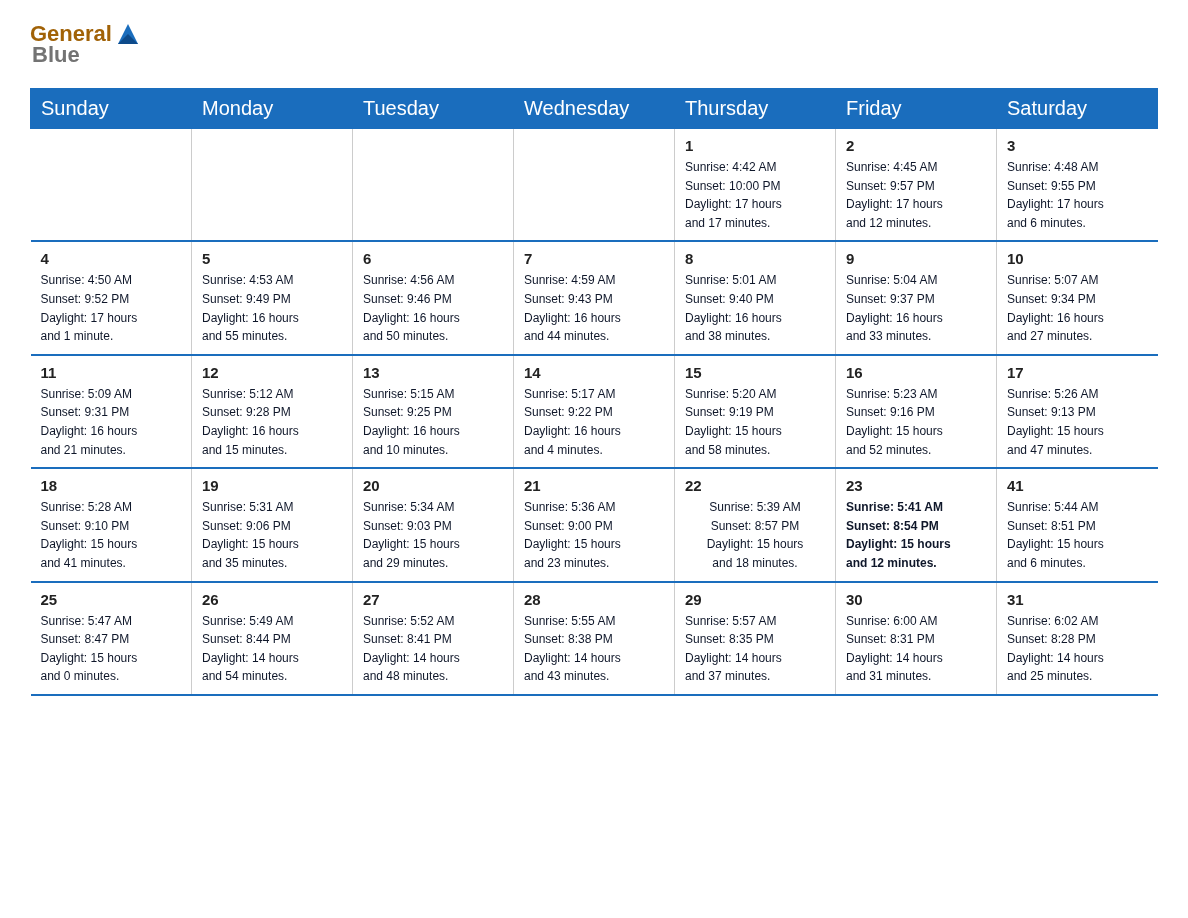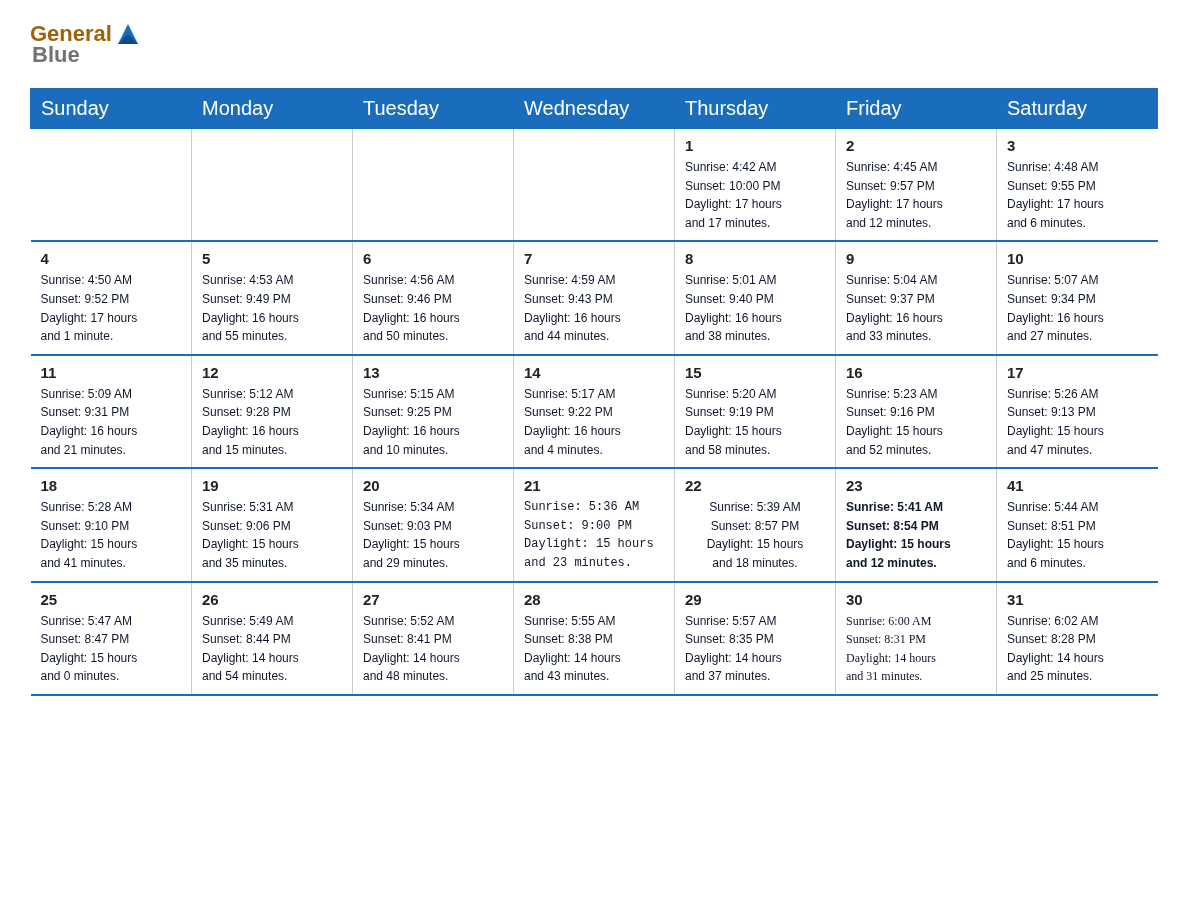--- a/index.html
+++ b/index.html
@@ -276,21 +276,21 @@
         </td>
         <td>
           <span class="day-num">20</span>
           <div class="day-info" style="white-space: pre-line;">Sunrise: 5:34 AM
 Sunset: 9:03 PM
 Daylight: 15 hours
 and 29 minutes.</div>
         </td>
         <td>
           <span class="day-num">21</span>
-          <div class="day-info" style="white-space: pre-line; font-family: Liberation Mono, monospace;">Sunrise: 5:36 AM
+          <div class="day-info" style="white-space: pre-line;">Sunrise: 5:36 AM
 Sunset: 9:00 PM
 Daylight: 15 hours
 and 23 minutes.</div>
         </td>
         <td>
           <span class="day-num">22</span>
           <div class="day-info" style="white-space: pre-line; text-align: center;">Sunrise: 5:39 AM
 Sunset: 8:57 PM
 Daylight: 15 hours
 and 18 minutes.</div>
@@ -341,21 +341,21 @@
         </td>
         <td>
           <span class="day-num">29</span>
           <div class="day-info" style="white-space: pre-line;">Sunrise: 5:57 AM
 Sunset: 8:35 PM
 Daylight: 14 hours
 and 37 minutes.</div>
         </td>
         <td>
           <span class="day-num">30</span>
-          <div class="day-info" style="white-space: pre-line; font-family: Liberation Serif, serif;">Sunrise: 6:00 AM
+          <div class="day-info" style="white-space: pre-line;">Sunrise: 6:00 AM
 Sunset: 8:31 PM
 Daylight: 14 hours
 and 31 minutes.</div>
         </td>
         <td>
           <span class="day-num">31</span>
           <div class="day-info" style="white-space: pre-line;">Sunrise: 6:02 AM
 Sunset: 8:28 PM
 Daylight: 14 hours
 and 25 minutes.</div>

